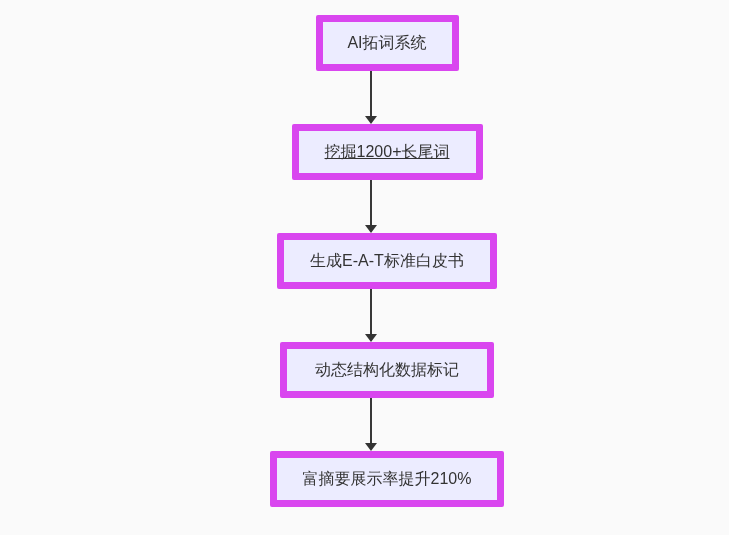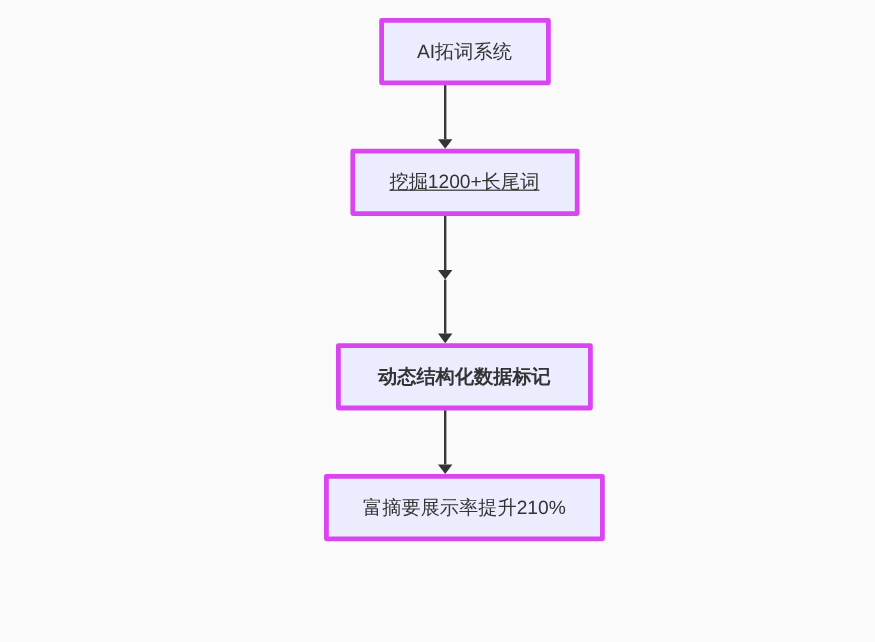--- a/index.html
+++ b/index.html
@@ -24,35 +24,35 @@
     left: 371px;
     transform: translateX(-50%);
     display: flex;
     flex-direction: column;
     align-items: center;
   }
   .node {
     box-sizing: border-box;
     height: 56px;
     background: #ECECFF;
-    border: 4px solid #d946ef;
+    border: 7px solid #d946ef;
     border-radius: 2px;
     display: flex;
     align-items: center;
     justify-content: center;
     color: #333333;
     font-size: 16px;
     white-space: nowrap;
     padding: 0 12px;
     margin-left: 32px;
   }
   .node.n1 { min-width: 143px; }
   .node.n2 { min-width: 191px; text-decoration: underline; }
   .node.n3 { min-width: 220px; }
-  .node.n4 { min-width: 214px; font-weight: bold; }
+  .node.n4 { min-width: 214px; }
   .node.n5 { min-width: 234px; align-items: center; }
   .connector {
     position: relative;
     width: 14px;
     height: 53px;
     display: flex;
     flex-direction: column;
     align-items: center;
   }
   .connector .line {
@@ -85,20 +85,23 @@
 
     <div class="node n2">
       <span>挖掘1200+长尾词</span>
     </div>
 
     <div class="connector">
       <div class="line"></div>
       <div class="arrowhead"></div>
     </div>
 
+    <div class="node n3">
+      <span>生成E-A-T标准白皮书</span>
+    </div>
 
     <div class="connector">
       <div class="line"></div>
       <div class="arrowhead"></div>
     </div>
 
     <div class="node n4">
       <span>动态结构化数据标记</span>
     </div>
 

